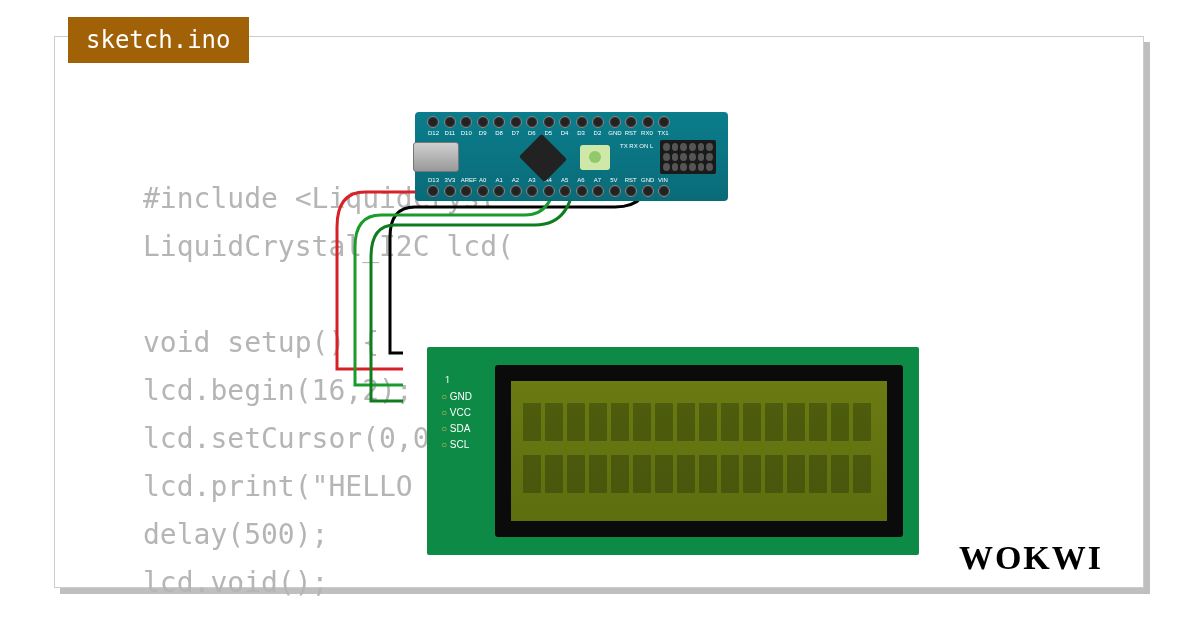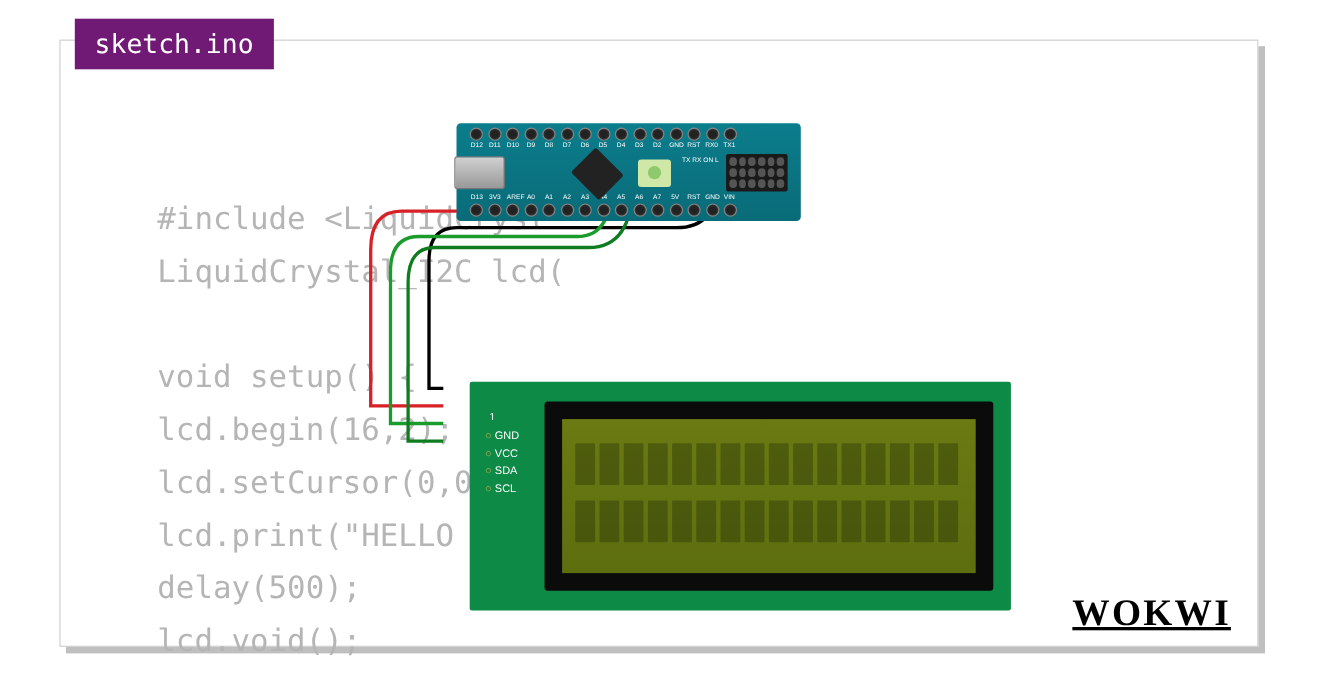--- a/index.html
+++ b/index.html
@@ -18,46 +18,45 @@
   width: 1090px;
   height: 552px;
   background: #fff;
   border: 1px solid #ccc;
   box-shadow: 6px 6px 0 0 #bfbfbf;
 }
 .tab {
   position: absolute;
   left: 68px;
   top: 17px;
-  background: #701a75;
+  background: #a16207;
   color: #fff;
   font-size: 24px;
   padding: 9px 18px;
   font-family: Consolas, Monaco, monospace;
 }
 .code {
   position: absolute;
   left: 88px;
   top: 90px;
   font-family: Consolas, Monaco, monospace;
   font-size: 28px;
   line-height: 48px;
   color: #b5b5b5;
   white-space: pre;
 }
 .logo {
   position: absolute;
-  right: 24px;
+  right: 40px;
   bottom: 10px;
   font-family: Georgia, serif;
   font-size: 34px;
   font-weight: 600;
   letter-spacing: 2px;
   color: #000;
-  text-decoration: underline;
 }
 
 
 .board {
   position: absolute;
   left: 360px;
   top: 75px;
   width: 313px;
   height: 89px;
   background: linear-gradient(#0b7d8c, #0a6b78);

